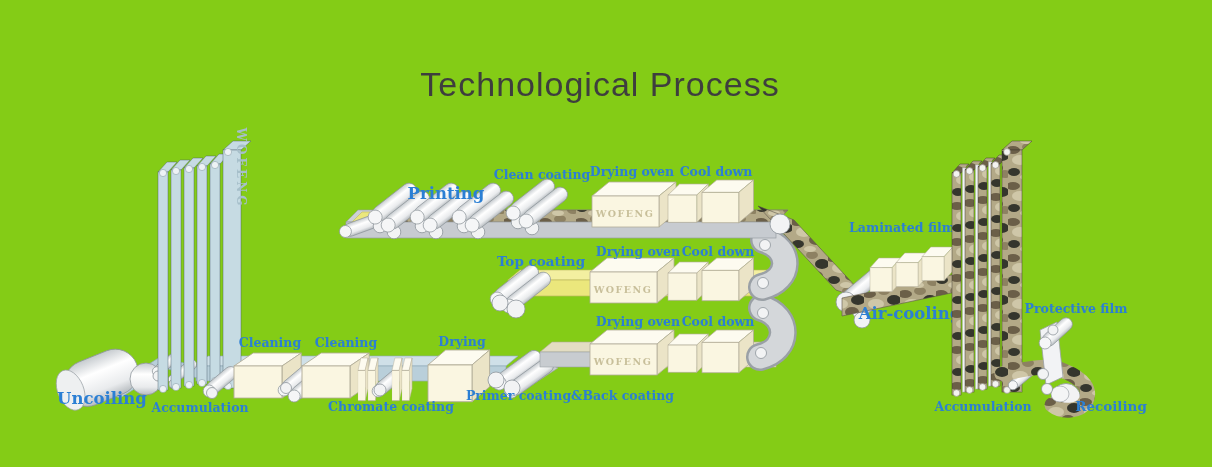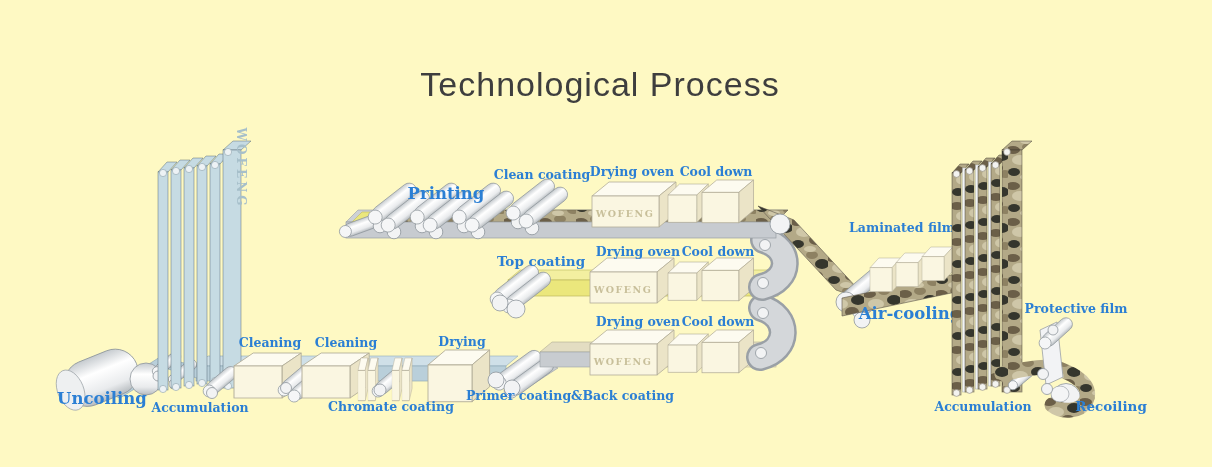--- a/index.html
+++ b/index.html
@@ -1,16 +1,16 @@
 <!DOCTYPE html>
 <html><head>
 <meta charset="utf-8">
 <style>
   html,body{margin:0;padding:0;background:#ffffff;}
-  .stage{position:relative;width:1212px;height:467px;background:#fef9c3;overflow:hidden;}
+  .stage{position:relative;width:1212px;height:467px;background:#84cc16;overflow:hidden;}
   svg{display:block;}
   .boxFront{fill:#faf6e1;stroke:#b2ad99;stroke-width:.8;}
   .boxTop{fill:#fdfbf0;stroke:#b2ad99;stroke-width:.8;}
   .boxSide{fill:#ebe4c7;stroke:#b2ad99;stroke-width:.8;}
   .roller{fill:#f2f3f4;stroke:#8e969c;stroke-width:.8;}
   .lbl{font-family:"DejaVu Serif","Liberation Serif",serif;font-weight:bold;fill:#2b7fd4;text-anchor:middle;}
   .lbl-s{font-size:12.5px;}
   .lbl-m{font-size:13.5px;}
   .lbl-l{font-size:16.5px;}
   .title{font-family:"Liberation Sans","DejaVu Sans",sans-serif;font-size:34px;fill:#3e3e3e;text-anchor:middle;letter-spacing:1px;}

